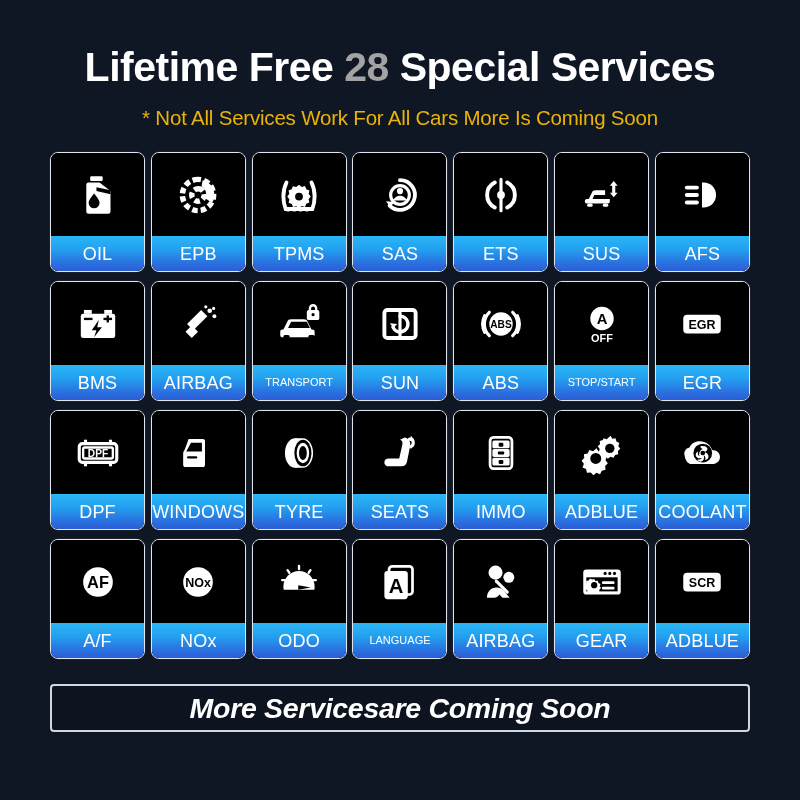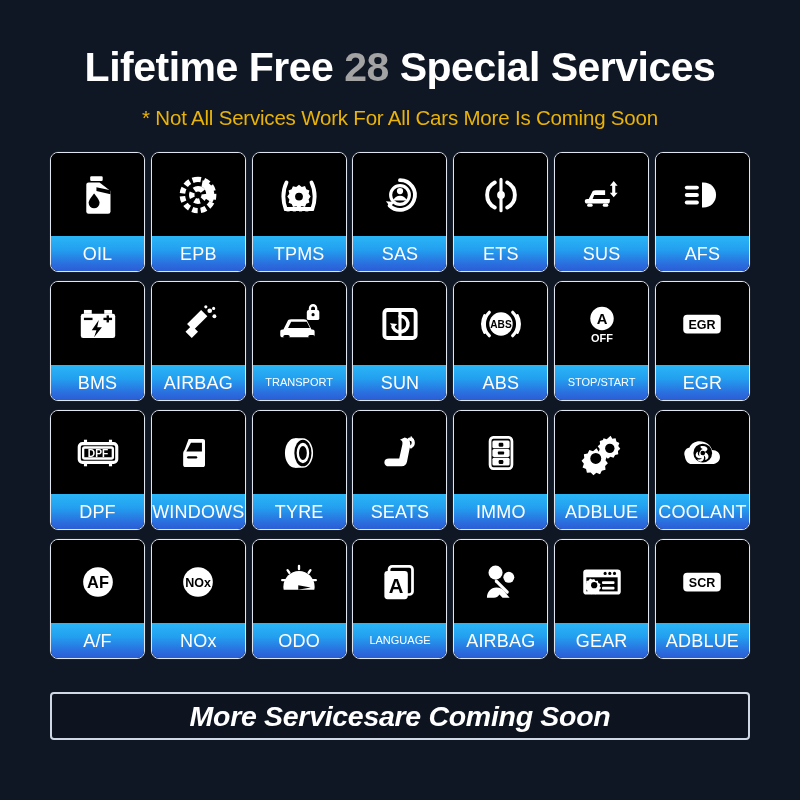--- a/index.html
+++ b/index.html
@@ -109,21 +109,21 @@
     white-space: nowrap;
   }
 
   .card-label.small {
     font-size: 11px;
     letter-spacing: 0;
   }
 
   
   .footer {
-    margin: 33px auto 0 auto;
+    margin: 25px auto 0 auto;
     width: 700px;
     height: 48px;
     border: 2px solid #cfd8e4;
     border-radius: 4px;
     background: #0d1420;
     display: flex;
     align-items: center;
     justify-content: center;
   }
 

